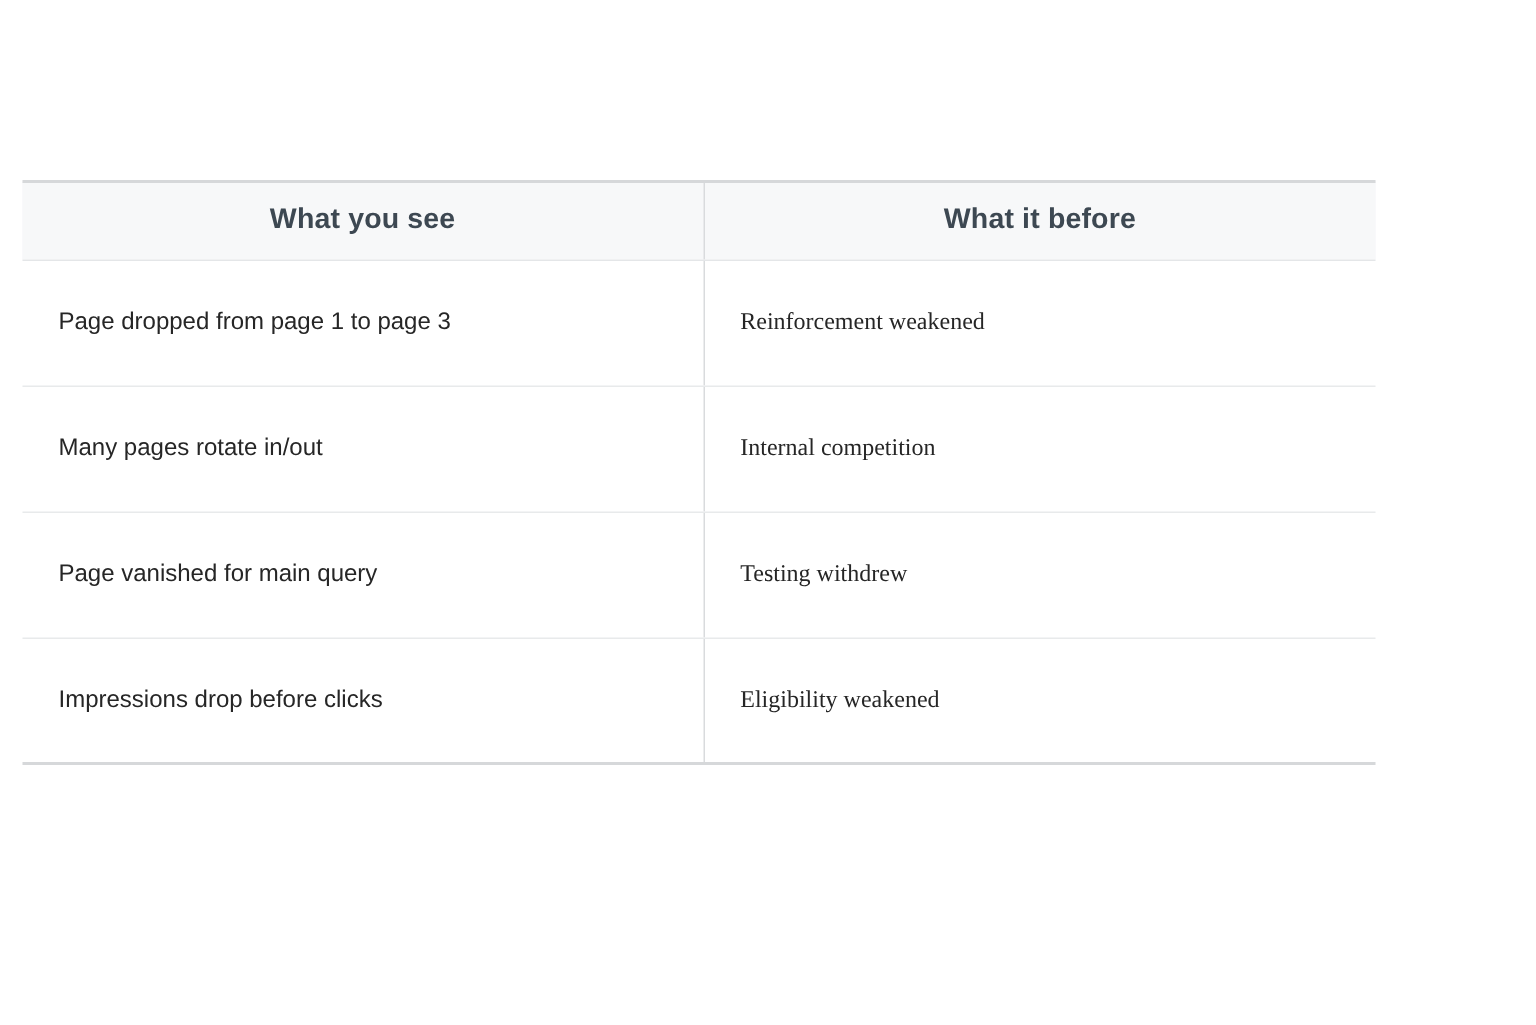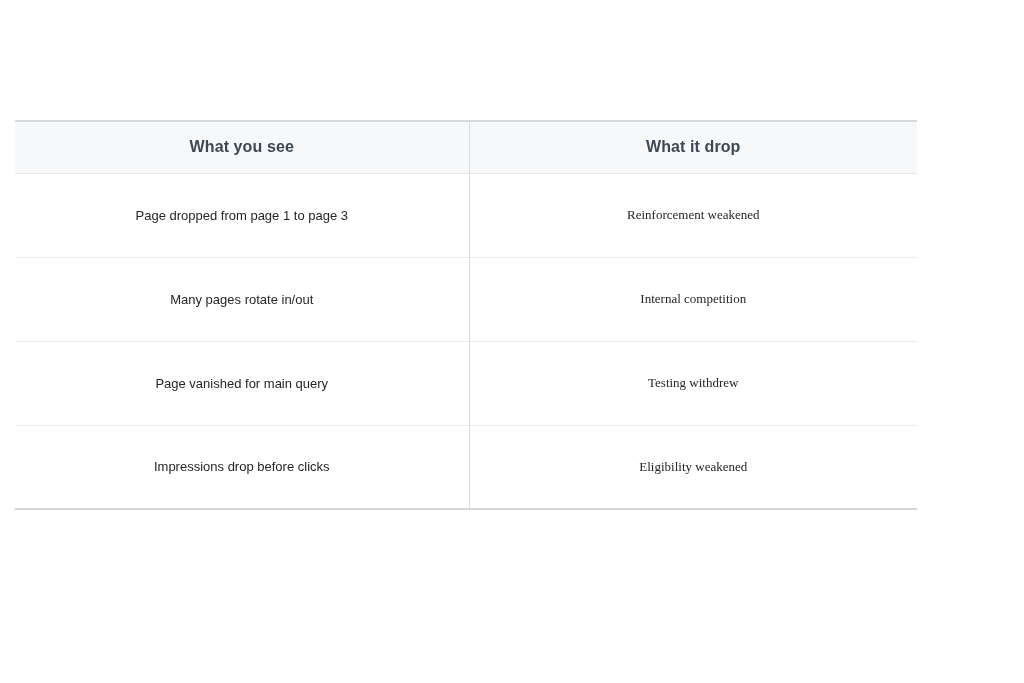--- a/index.html
+++ b/index.html
@@ -43,41 +43,41 @@
   thead tr {
     background: #f7f8f9;
   }
 
   thead th {
     height: 52px;
     padding: 0 10px;
     margin: 0;
     text-align: center;
     vertical-align: middle;
-    font-size: 16px;
+    font-size: 19px;
     font-weight: bold;
     color: #3d4852;
     letter-spacing: 0.1px;
     border-top: 2px solid #d6d8da;
     border-bottom: 1px solid #e4e6e8;
     background: #f7f8f9;
     box-sizing: border-box;
   }
 
   thead th.cell-mean {
     border-left: 1px solid #d9dbdd;
   }
 
   
   tbody td {
     height: 84px;
     padding: 0 24px;
     vertical-align: middle;
-    text-align: center;
-    font-size: 13px;
+    text-align: left;
+    font-size: 16px;
     font-weight: normal;
     color: #262626;
     background: #ffffff;
     border-bottom: 1px solid #e8eaeb;
     box-sizing: border-box;
     white-space: nowrap;
   }
 
   tbody td.cell-mean {
     border-left: 1px solid #d9dbdd;
@@ -96,21 +96,21 @@
 
     <table class="two-col">
       <colgroup>
         <col class="col-see">
         <col class="col-mean">
       </colgroup>
 
       <thead>
         <tr>
           <th class="cell-see">What you see</th>
-          <th class="cell-mean">What it drop</th>
+          <th class="cell-mean">What it before</th>
         </tr>
       </thead>
 
       <tbody>
         <tr>
           <td class="cell-see">Page dropped from page 1 to page 3</td>
           <td class="cell-mean">Reinforcement weakened</td>
         </tr>
         <tr>
           <td class="cell-see">Many pages rotate in/out</td>

